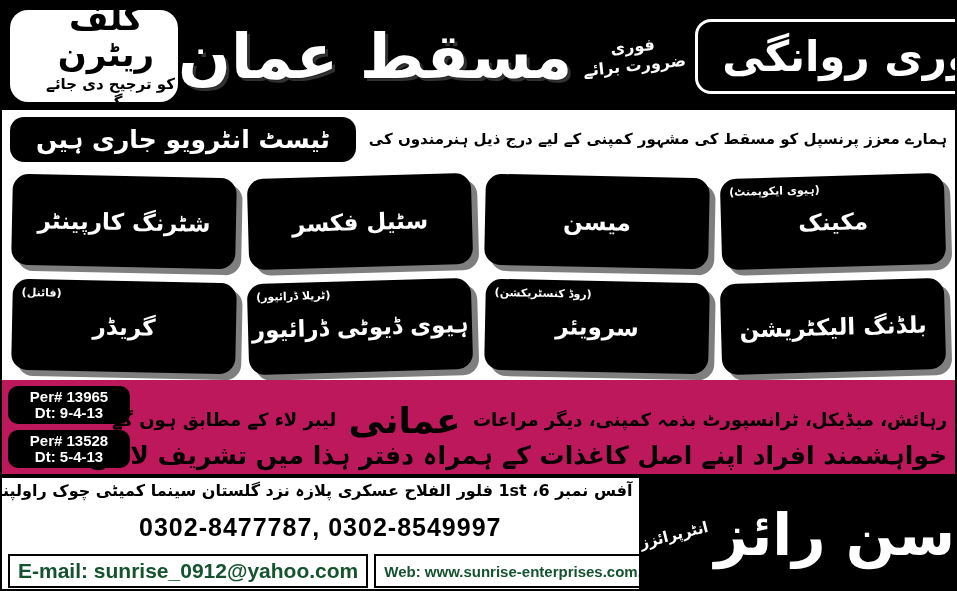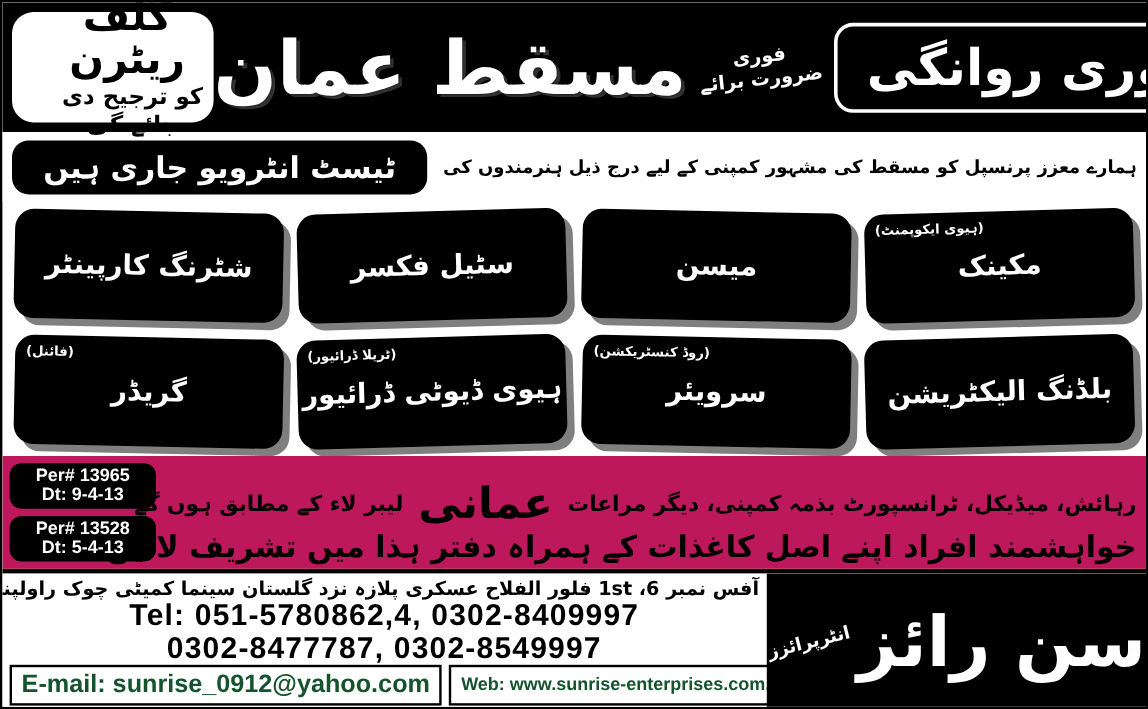--- a/index.html
+++ b/index.html
@@ -12,21 +12,21 @@
   .header{
     height:108px;background:#000;color:#fff;display:flex;flex-direction:row;
     align-items:center;justify-content:space-between;box-sizing:border-box;padding:6px 8px;
   }
   .gulf-return{
     background:#fff;color:#000;border-radius:18px;width:168px;height:92px;
     display:flex;flex-direction:column;align-items:center;justify-content:center;
     text-align:center;flex:0 0 auto;
   }
   .gulf-return .big{font-size:34px;font-weight:bold;line-height:1.05;padding-left:24px;}
-  .gulf-return .small{font-size:19px;font-weight:bold;margin-top:2px;margin-left:33px;}
+  .gulf-return .small{font-size:15px;font-weight:bold;margin-top:2px;margin-left:33px;}
   .destination{
     flex:1 1 auto;text-align:center;font-size:62px;font-weight:bold;color:#fff;
     text-shadow:0 0 2px #000, 3px 3px 0 #333;letter-spacing:2px;white-space:nowrap;
   }
   .urgent-note{
     display:flex;flex-direction:column;align-items:center;justify-content:center;
     font-size:16px;font-weight:bold;color:#fff;transform:rotate(-6deg);
     flex:0 0 auto;margin:0 10px;line-height:1.2;text-align:center;
   }
   .departure-badge{
@@ -184,21 +184,20 @@
       <span>لیبر لاء کے مطابق ہوں گے</span>
     </div>
     <div class="documents-line">خواہشمند افراد اپنے اصل کاغذات کے ہمراہ دفتر ہذا میں تشریف لائیں</div>
   </div>
 
   <div class="rule"></div>
 
   <div class="footer">
     <div class="contact">
       <div class="office-address">آفس نمبر 6، 1st فلور الفلاح عسکری پلازہ نزد گلستان سینما کمیٹی چوک راولپنڈی</div>
-      <div class="phone">Tel: 051-5780862,4, 0302-8409997</div>
       <div class="phone">0302-8477787, 0302-8549997</div>
       <div class="linkrow">
         <div class="linkbox email-box">E-mail: sunrise_0912@yahoo.com</div>
         <div class="linkbox web-box">Web: www.sunrise-enterprises.com.pk</div>
       </div>
     </div>
     <div class="logo">
       <span class="logo-sub" dir="rtl">انٹرپرائزز</span>
       <span class="logo-main" dir="rtl">سن رائز</span>
     </div>

